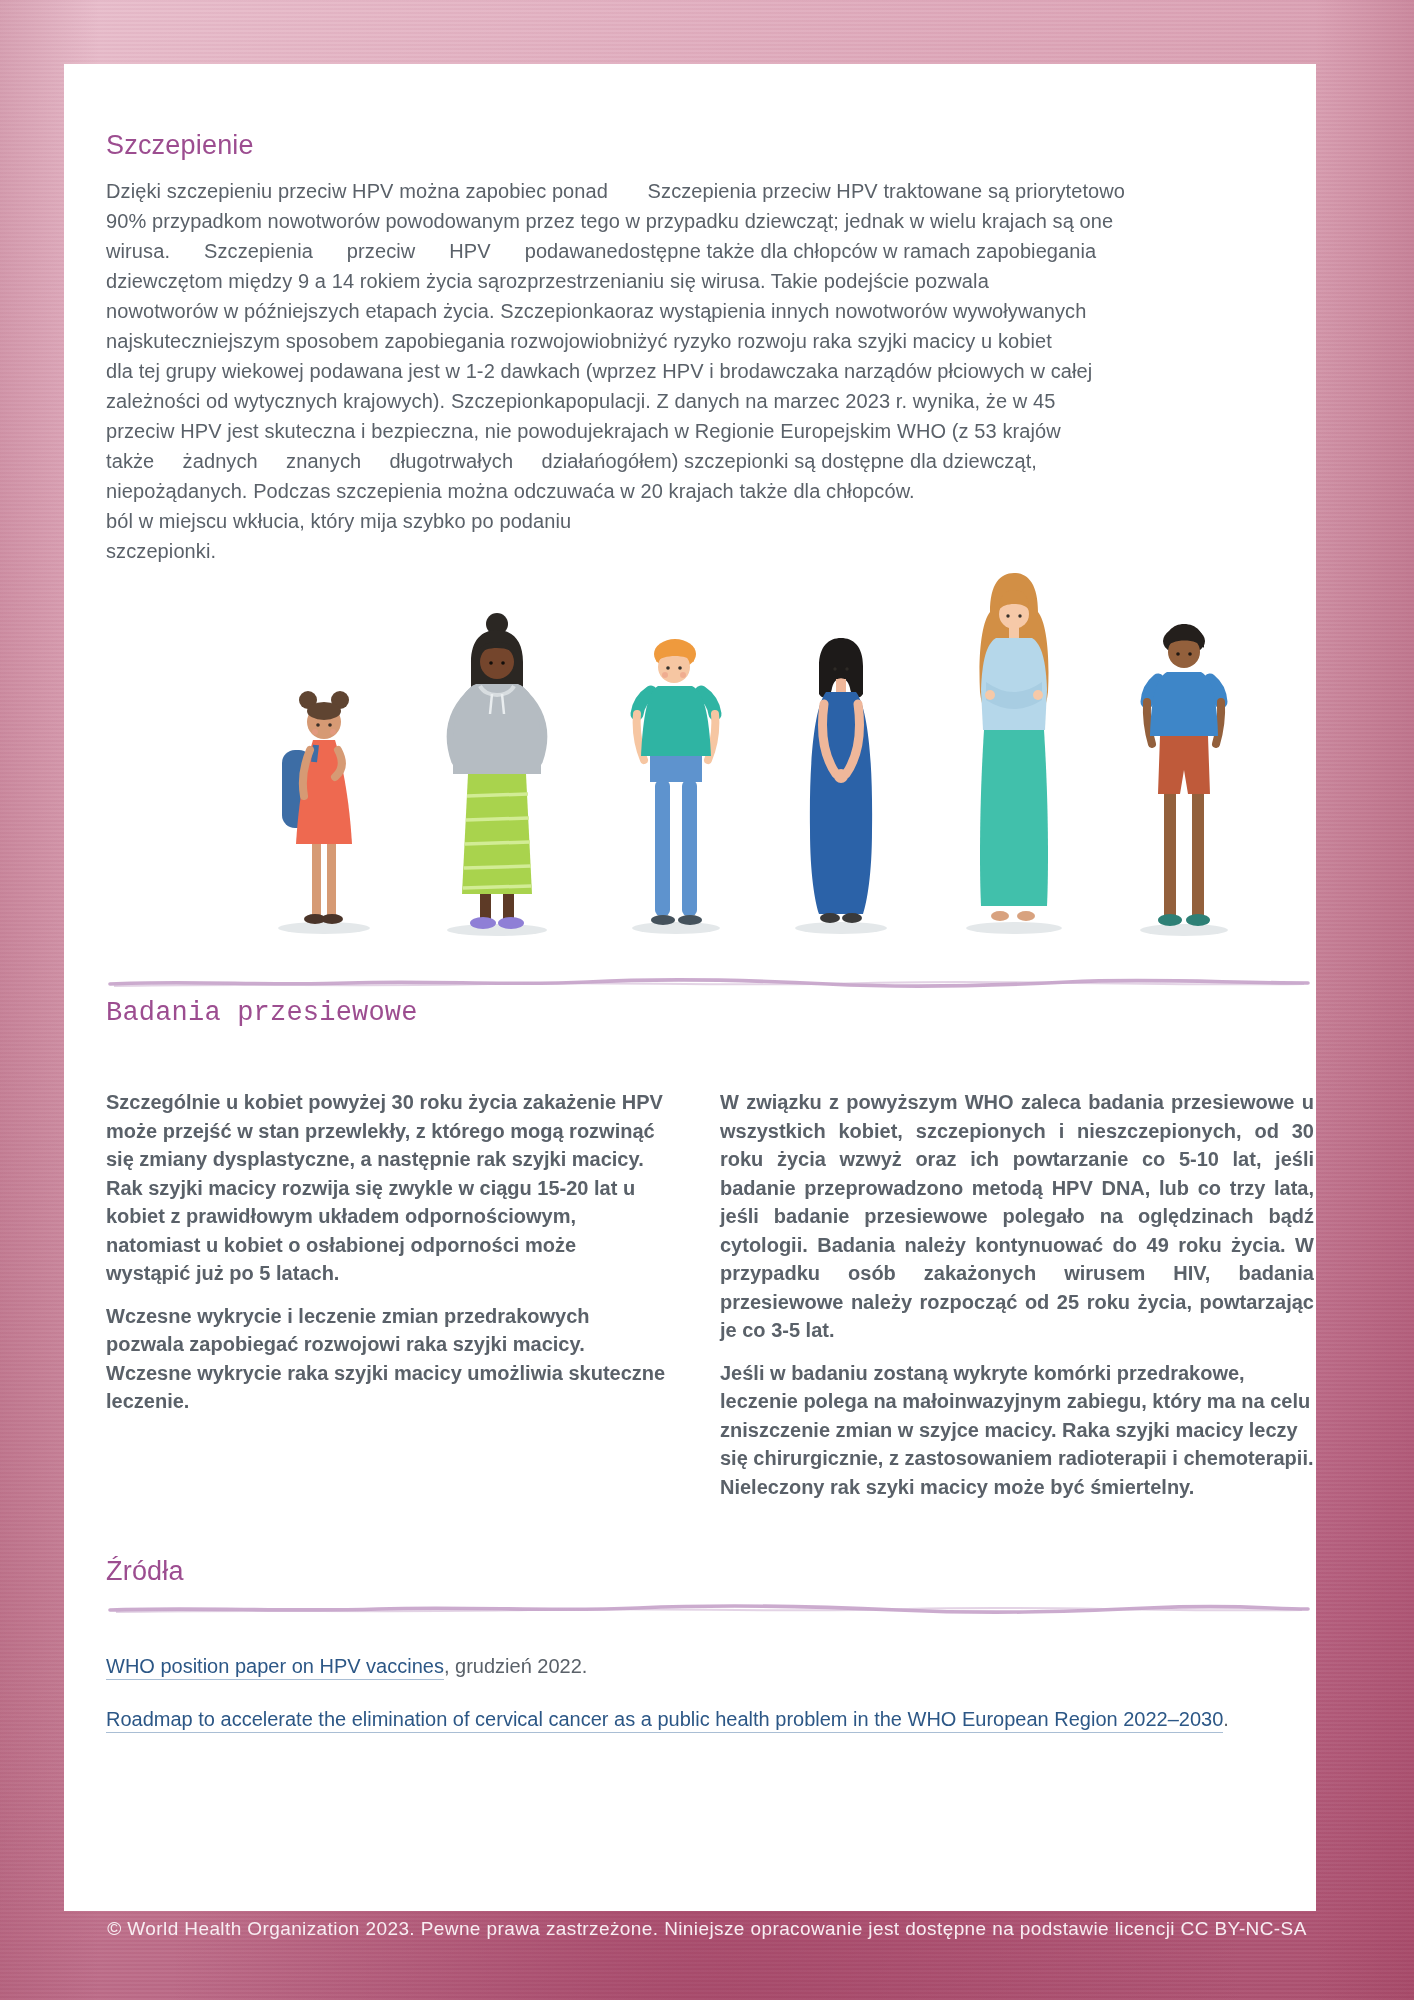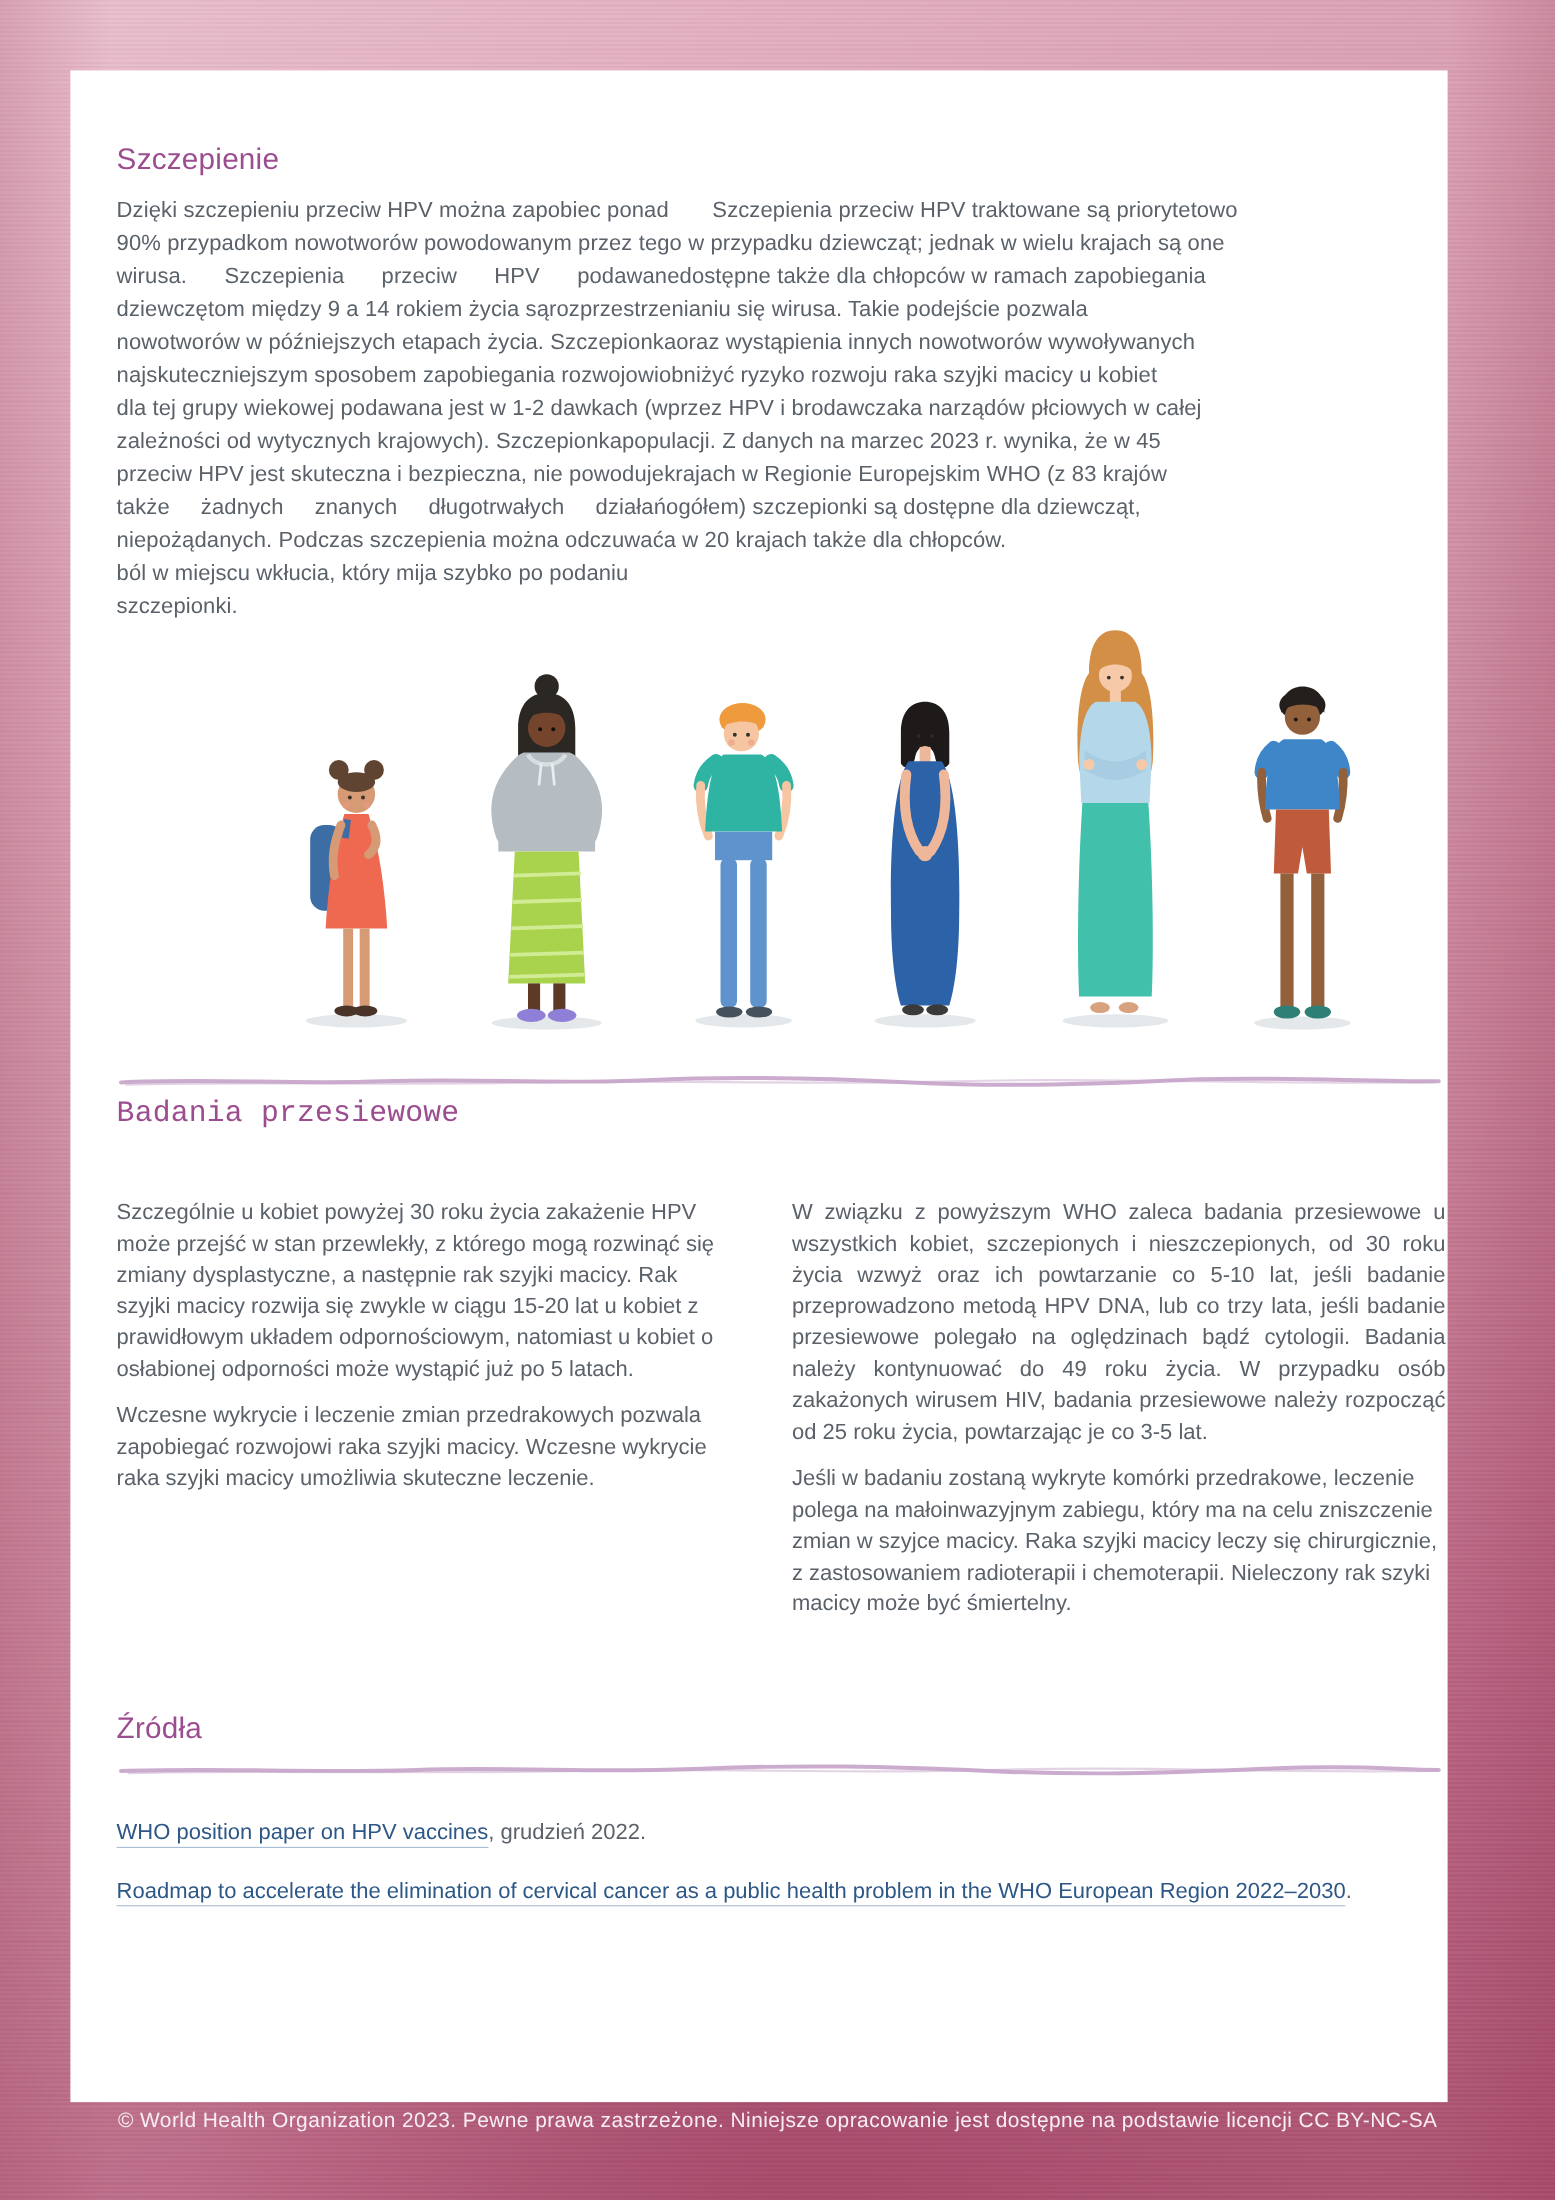--- a/index.html
+++ b/index.html
@@ -34,21 +34,21 @@
   .textrows{position:absolute;left:42px;top:112px;width:1208px;}
   .trow{
     white-space:pre;font-size:20px;line-height:30px;color:var(--body-gray);
     letter-spacing:.1px;
   }
   .people{position:absolute;left:60px;top:498px;}
   .divider{position:absolute;left:44px;}
   .d1{top:912px;}
   .d2{top:1538px;}
   .col{position:absolute;top:1024px;font-size:20px;line-height:28.5px;color:var(--body-gray);}
-  .col p{margin-bottom:14px;}
+  .col p{margin-bottom:14px;font-weight:bold;}
   .col-left{left:42px;width:560px;text-align:left;}
   .col-right{left:656px;width:594px;text-align:justify;}
   .col-right p.ragged{text-align:left;}
   .links{position:absolute;left:42px;top:1572px;width:1150px;font-size:20px;color:var(--body-gray);margin-top:12px;}
   .link-row{margin-bottom:17px;line-height:36px;}
   .doc-link{
     color:var(--link-navy);text-decoration:none;cursor:pointer;
     border-bottom:1.5px solid #a9bed4;padding-bottom:2px;
   }
   .footer{
@@ -66,21 +66,21 @@
 
     <div class="textrows">
         <div class="trow">Dzięki szczepieniu przeciw HPV można zapobiec ponad       Szczepienia przeciw HPV traktowane są priorytetowo</div>
         <div class="trow">90% przypadkom nowotworów powodowanym przez tego w przypadku dziewcząt; jednak w wielu krajach są one</div>
         <div class="trow">wirusa.      Szczepienia      przeciw      HPV      podawanedostępne także dla chłopców w ramach zapobiegania</div>
         <div class="trow">dziewczętom między 9 a 14 rokiem życia sąrozprzestrzenianiu się wirusa. Takie podejście pozwala</div>
         <div class="trow">nowotworów w późniejszych etapach życia. Szczepionkaoraz wystąpienia innych nowotworów wywoływanych</div>
         <div class="trow">najskuteczniejszym sposobem zapobiegania rozwojowiobniżyć ryzyko rozwoju raka szyjki macicy u kobiet</div>
         <div class="trow">dla tej grupy wiekowej podawana jest w 1-2 dawkach (wprzez HPV i brodawczaka narządów płciowych w całej</div>
         <div class="trow">zależności od wytycznych krajowych). Szczepionkapopulacji. Z danych na marzec 2023 r. wynika, że w 45</div>
-        <div class="trow">przeciw HPV jest skuteczna i bezpieczna, nie powodujekrajach w Regionie Europejskim WHO (z 83 krajów</div>
+        <div class="trow">przeciw HPV jest skuteczna i bezpieczna, nie powodujekrajach w Regionie Europejskim WHO (z 53 krajów</div>
         <div class="trow">także     żadnych     znanych     długotrwałych     działańogółem) szczepionki są dostępne dla dziewcząt,</div>
         <div class="trow">niepożądanych. Podczas szczepienia można odczuwaća w 20 krajach także dla chłopców.</div>
         <div class="trow">ból w miejscu wkłucia, który mija szybko po podaniu</div>
         <div class="trow">szczepionki.</div>
       </div>
 
     <svg class="people" width="1140" height="385" viewBox="0 0 1140 385">
 
       <g>
         <ellipse cx="200" cy="366" rx="46" ry="6" fill="#e4e8ea"></ellipse>

